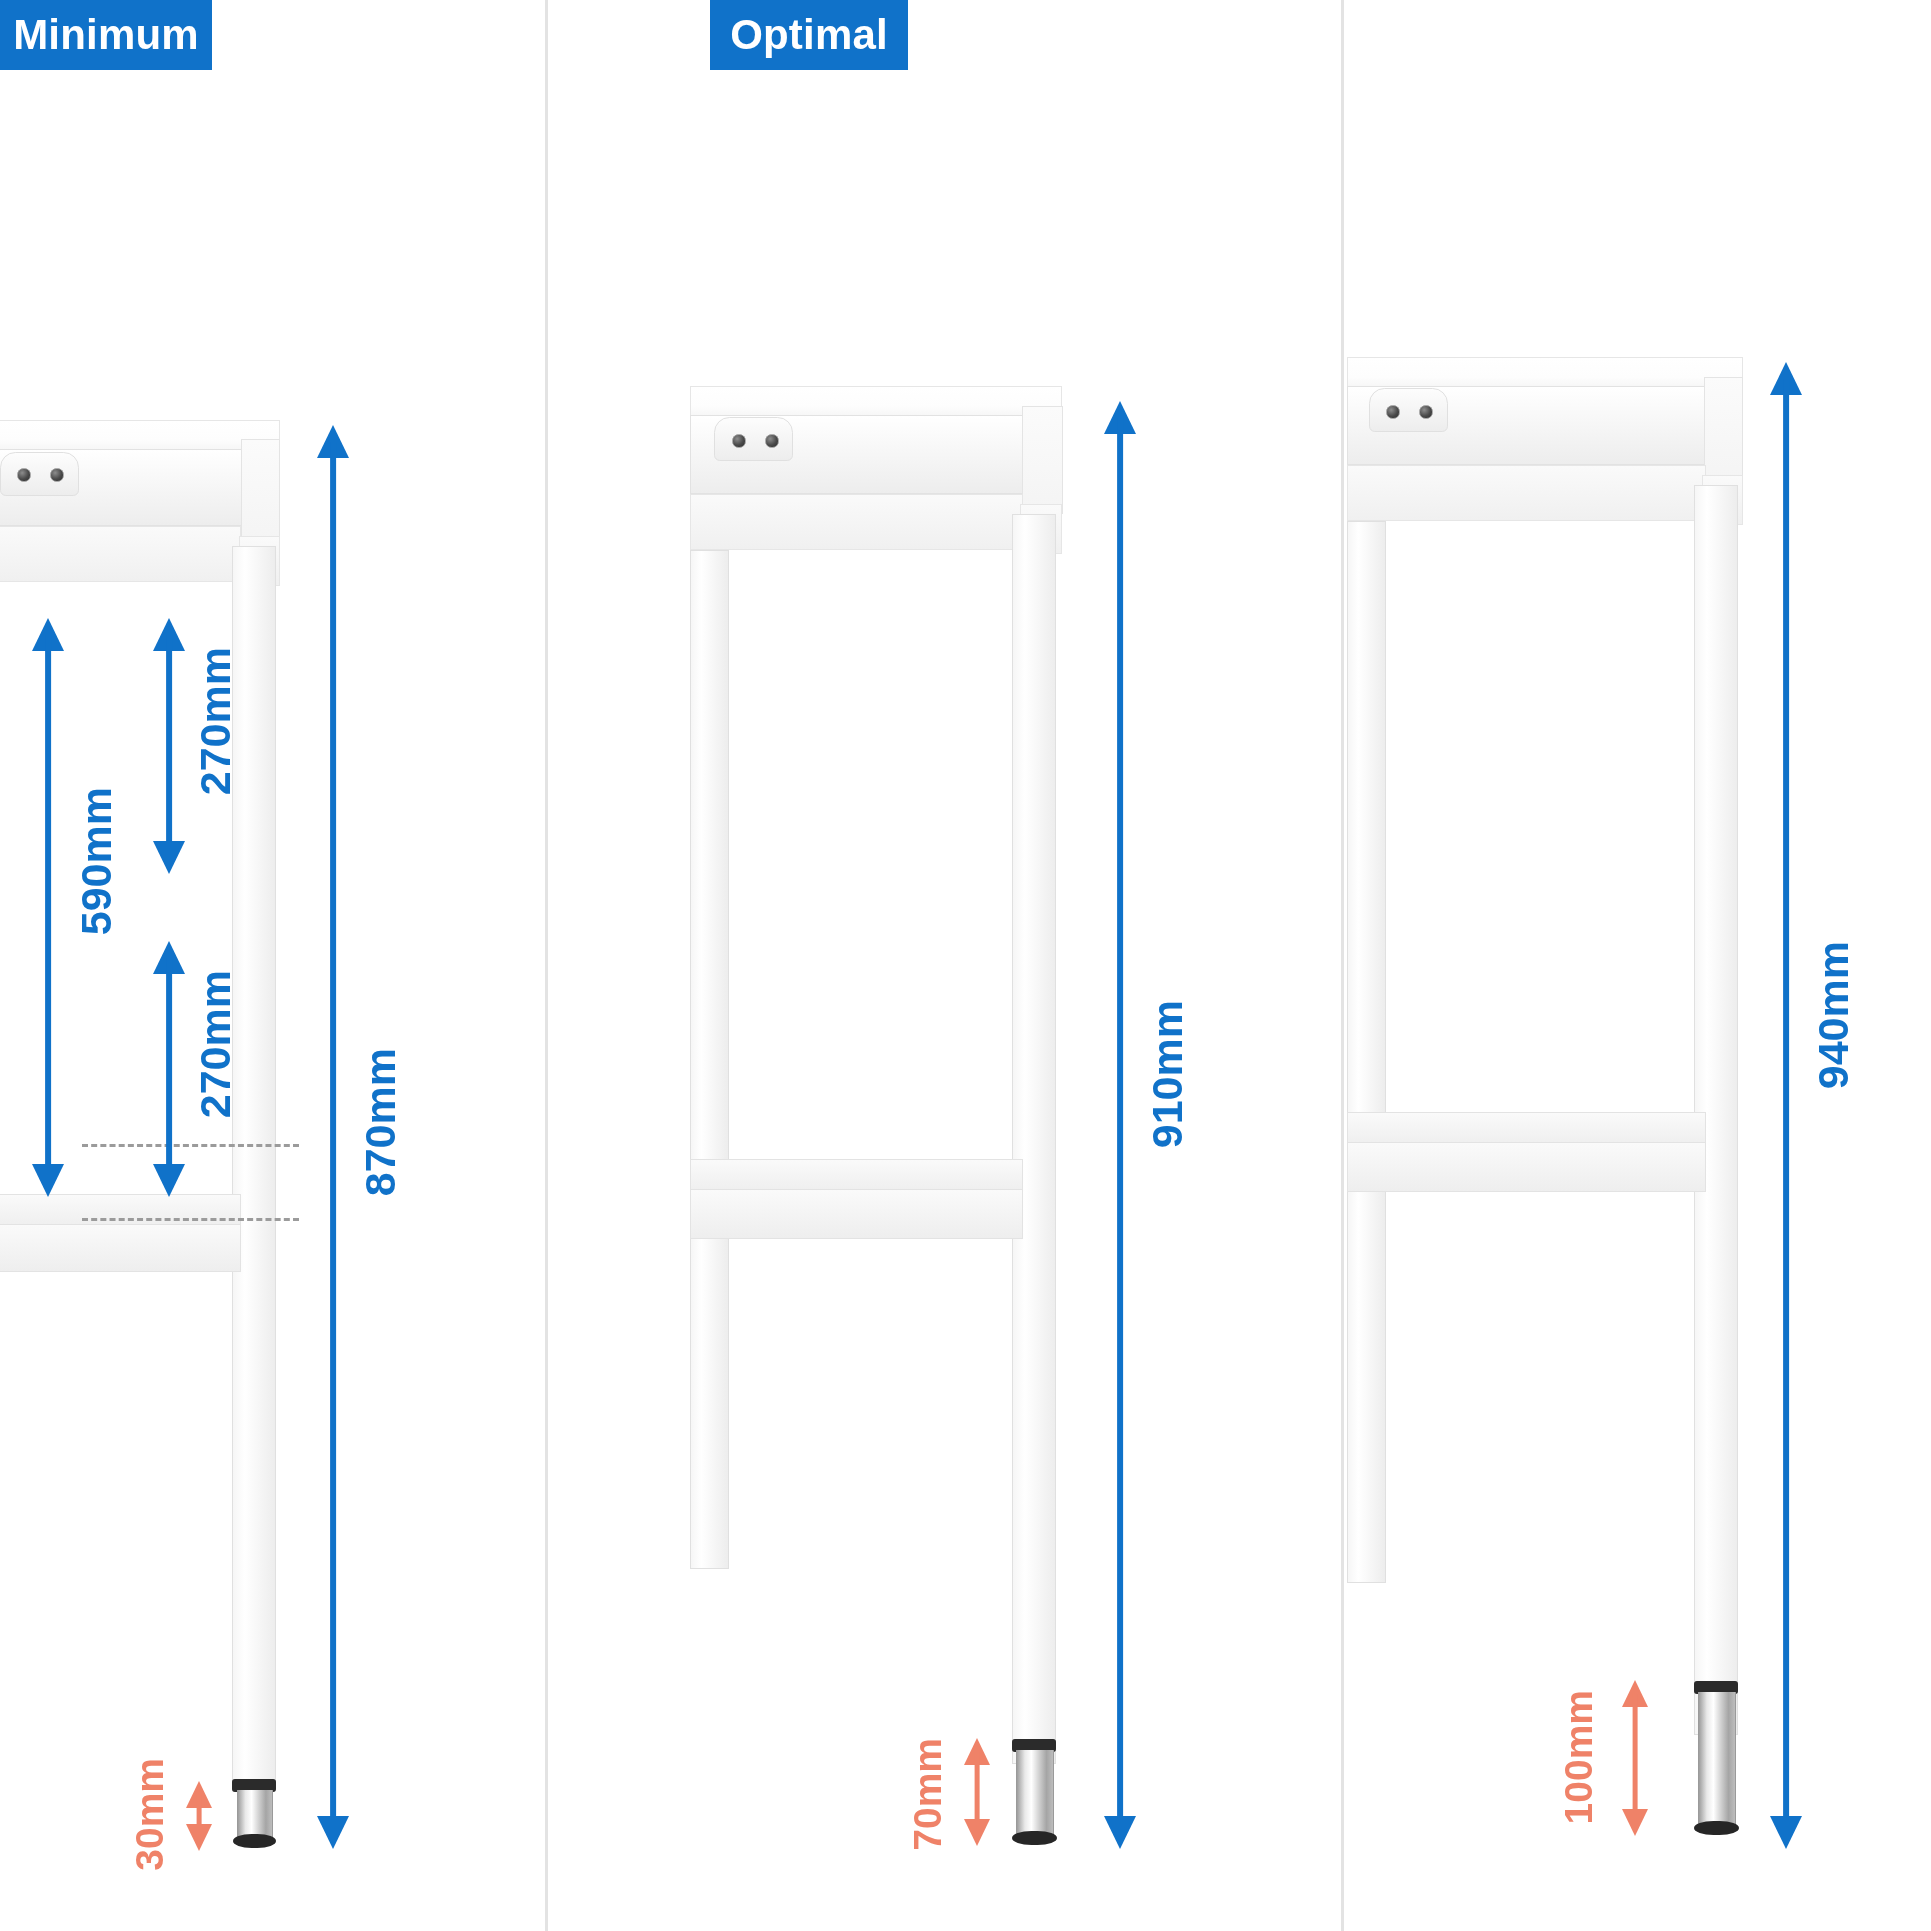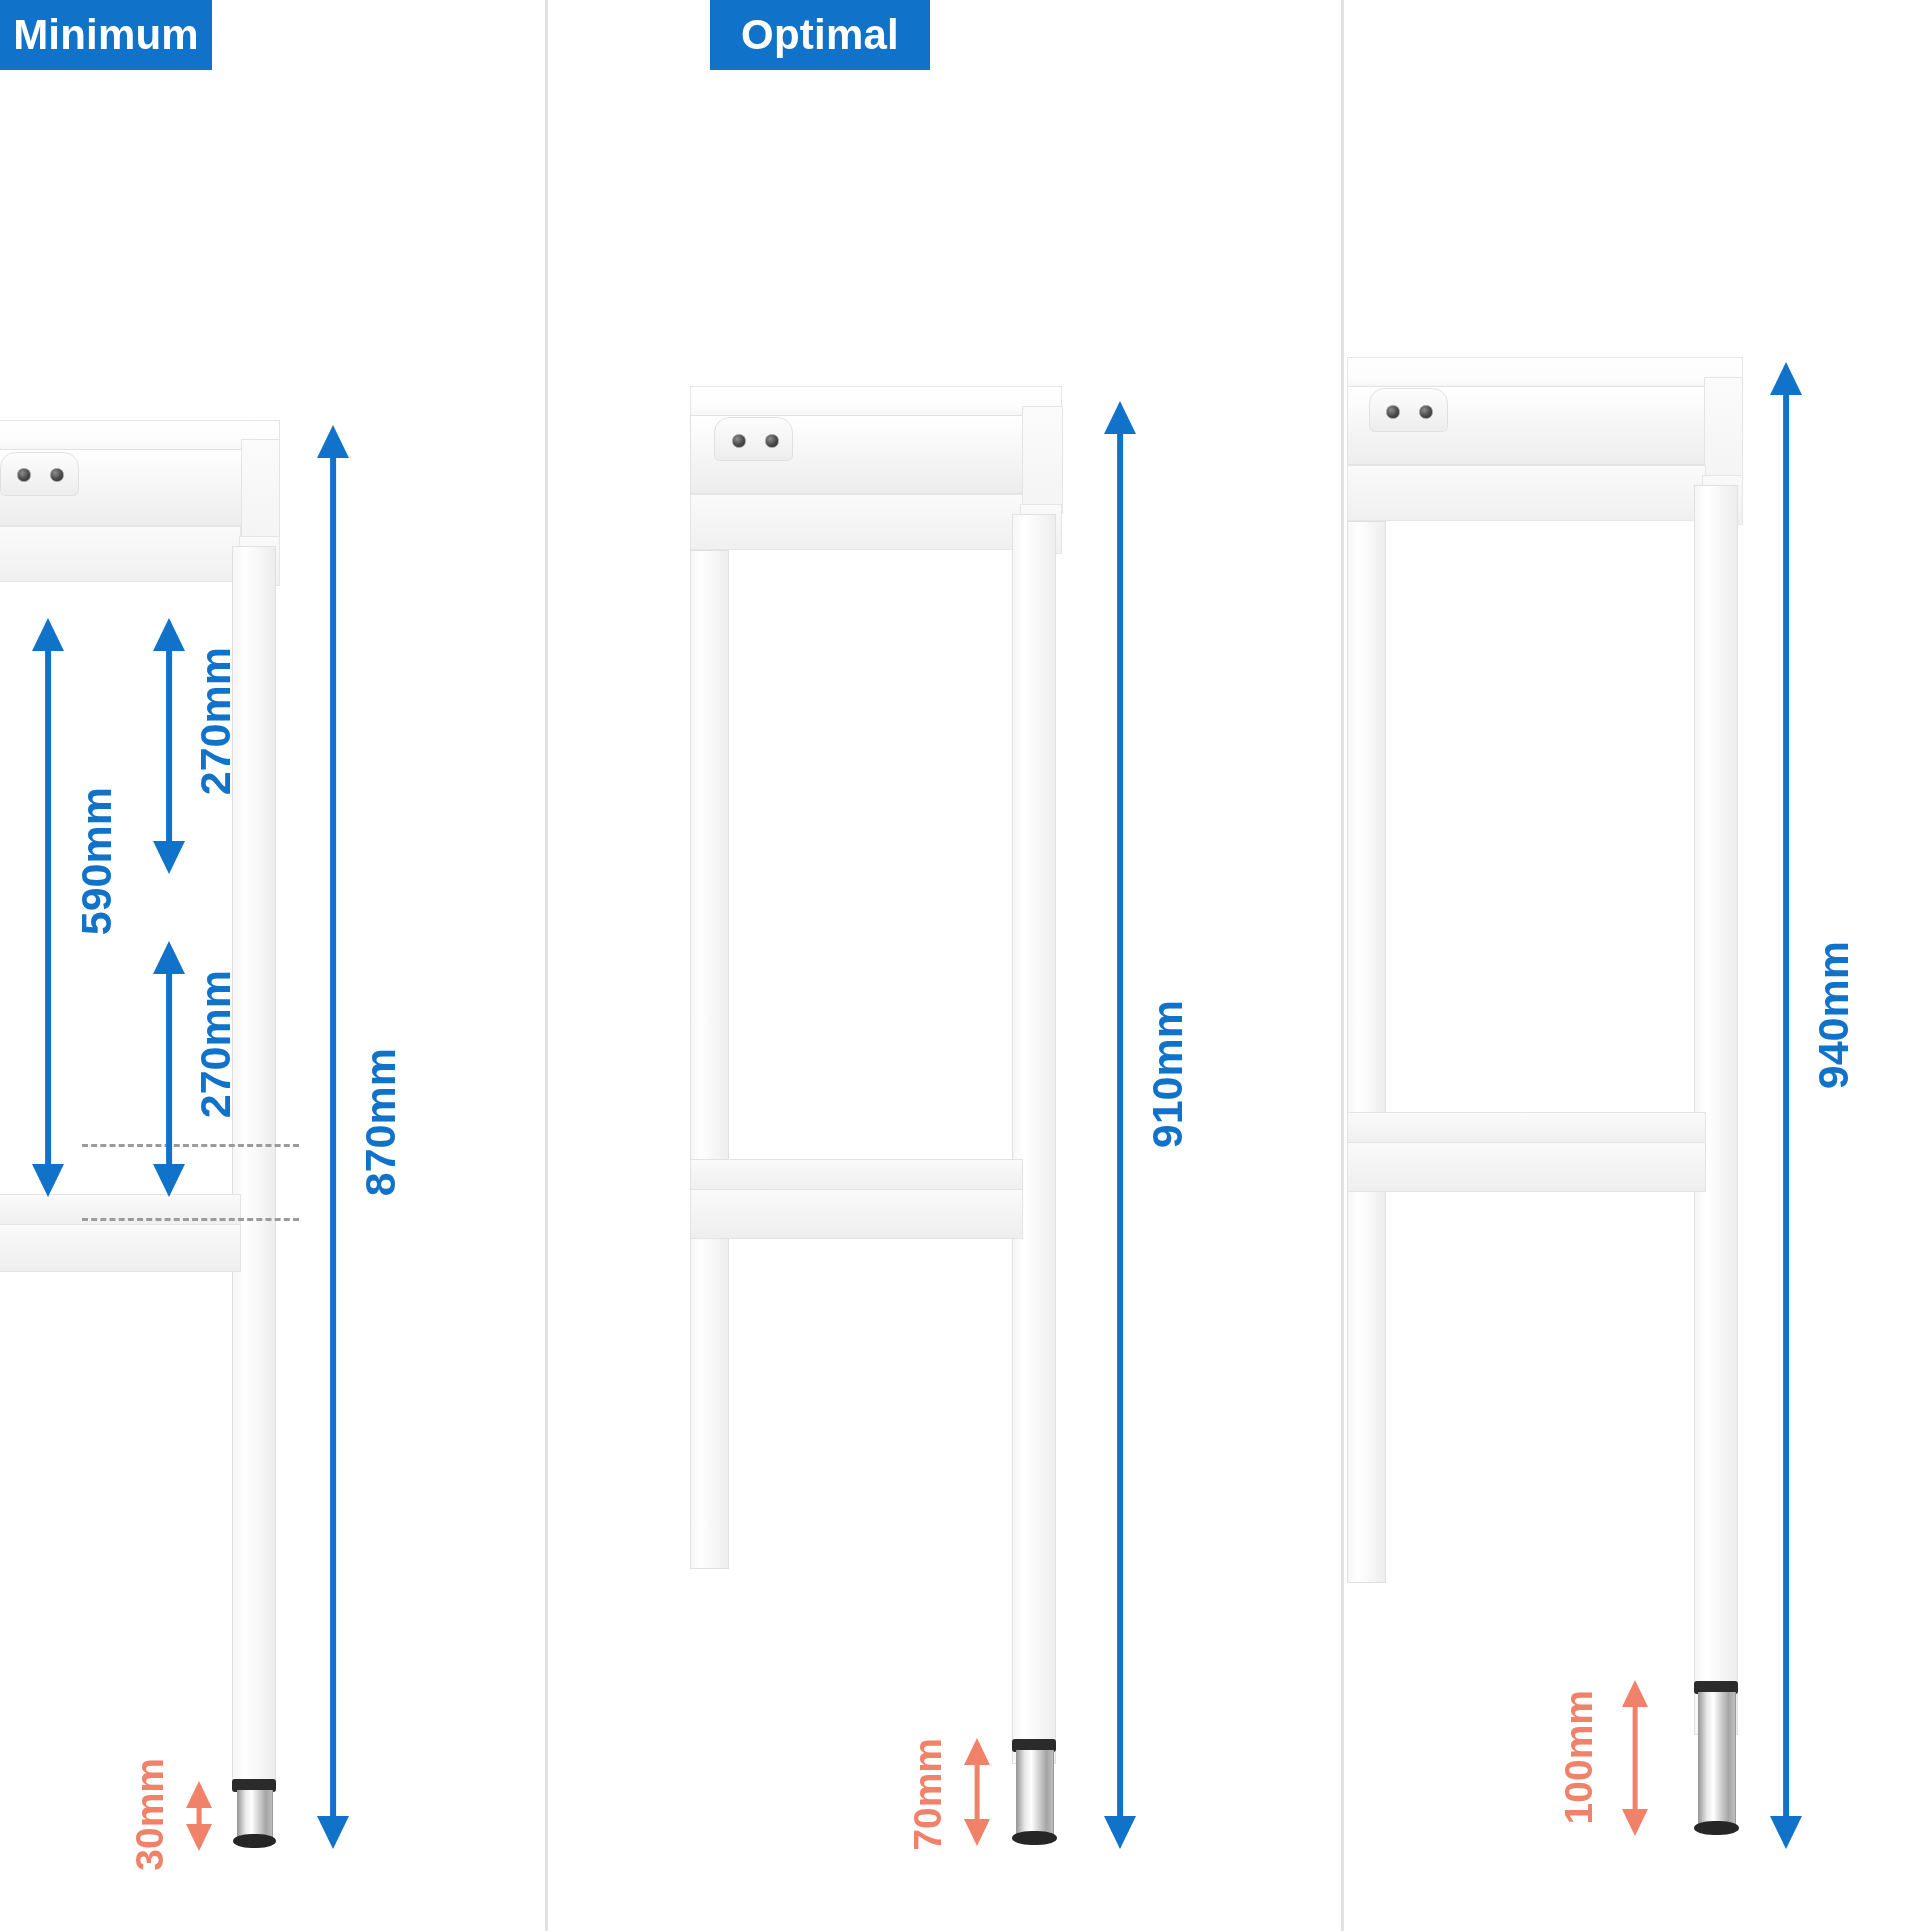--- a/index.html
+++ b/index.html
@@ -112,21 +112,21 @@
     <div class="dim-label" style="left:55px;top:623px;">870mm</div>
   </div>
 
   <div class="fdim" style="left:176px;top:1781px;width:46px;height:70px;">
     <div class="farrow-up"></div>
     <div class="fdim-line" style="top:13.5px;bottom:13.5px;"></div>
     <div class="farrow-dn"></div>
     <div class="fdim-label" style="left:-46px;top:-23px;">30mm</div>
   </div>
 
-  <div class="banner" style="left:710px;width:220px;">
+  <div class="banner" style="left:710px;width:198px;">
     <span>Optimal</span>
   </div>
 
   <div class="tbl">
     <div class="topslab" style="left:690px;top:386px;width:372px;height:37px;"></div>
     <div class="topslab-edge" style="left:690px;top:415px;width:352px;height:79px;"></div>
     <div class="topslab-front" style="left:1022px;top:406px;width:41px;height:108px;"></div>
     <div class="bracket" style="left:714px;top:417px;width:79px;height:44px;"></div>
     <div class="screw" style="left:732px;top:434px;"></div>
     <div class="screw" style="left:765px;top:434px;"></div>

